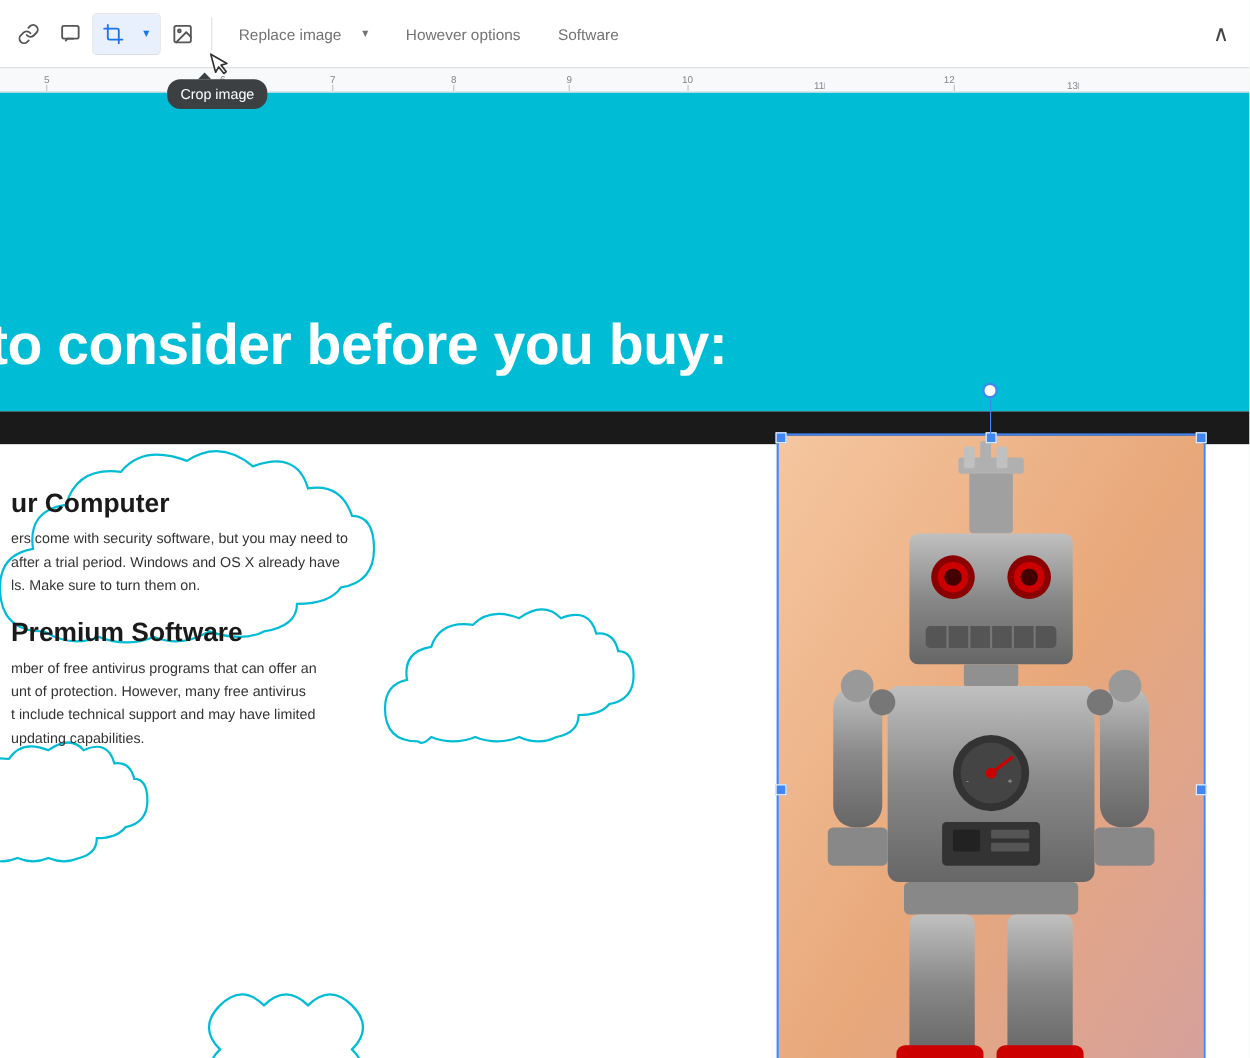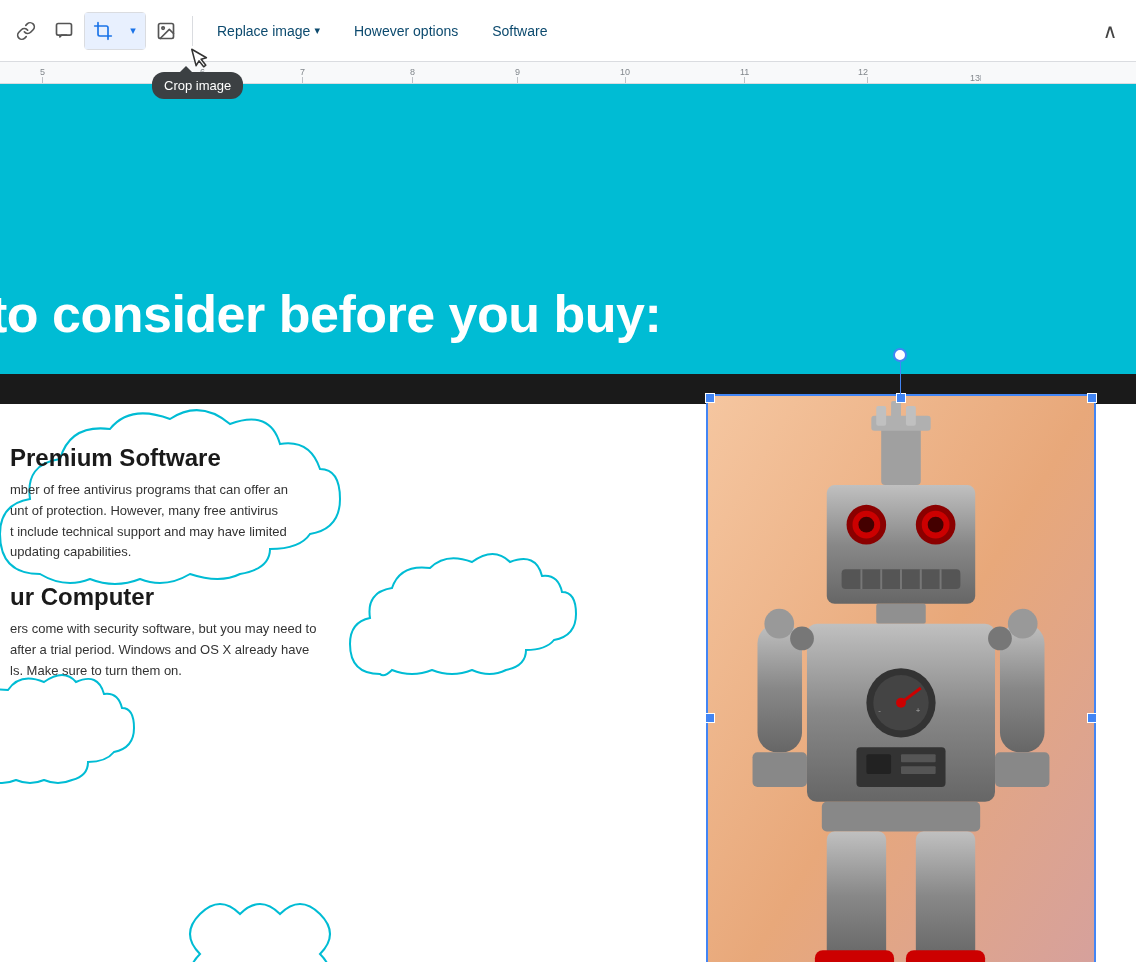--- a/index.html
+++ b/index.html
@@ -66,24 +66,24 @@
     }
 
     .toolbar-text-btn {
       height: 36px;
       padding: 0 16px;
       border-radius: 4px;
       border: none;
       background: transparent;
       cursor: pointer;
       font-size: 14px;
-      color: #0c4a6e;
+      color: #737373;
       display: flex;
       align-items: center;
-      gap: 4px;
+      gap: 19px;
       white-space: nowrap;
     }
 
     .toolbar-collapse {
       margin-left: auto;
       width: 36px;
       height: 36px;
       display: flex;
       align-items: center;
       justify-content: center;
@@ -340,21 +340,21 @@
         <div style="width:1px; height:6px; background:#bdc1c6;"></div>
     </div>
     <div style="position:absolute; bottom:0; left:515px; font-size:9px; color:#80868b; display:flex; flex-direction:column; align-items:center;">
       <span>9</span>
         <div style="width:1px; height:6px; background:#bdc1c6;"></div>
     </div>
     <div style="position:absolute; bottom:0; left:620px; font-size:9px; color:#80868b; display:flex; flex-direction:column; align-items:center;margin-top:21px;">
       <span>10</span>
         <div style="width:1px; height:6px; background:#bdc1c6;"></div>
     </div>
-    <div style="position:absolute; bottom:0; left:740px; font-size:9px; color:#80868b; display:flex; flex-direction:column; align-items:center;">
+    <div style="position:absolute; bottom:0; left:740px; font-size:9px; color:#80868b; display:flex; flex-direction:row; align-items:center;">
       <span>11</span>
         <div style="width:1px; height:6px; background:#bdc1c6;"></div>
     </div>
     <div style="position:absolute; bottom:0; left:858px; font-size:9px; color:#80868b; display:flex; flex-direction:column; align-items:flex-end;">
       <span>12</span>
         <div style="width:1px; height:6px; background:#bdc1c6;"></div>
     </div>
     <div style="position:absolute; bottom:0; left:970px; font-size:9px; color:#80868b; display:flex; flex-direction:row; align-items:center;">
       <span>13</span>
         <div style="width:1px; height:6px; background:#bdc1c6;"></div>
@@ -379,39 +379,39 @@
     <path d="M60 200 Q20 200 20 160 Q20 130 50 125 Q45 90 80 85 Q90 50 130 55 Q150 30 190 45 Q220 25 250 50 Q290 35 300 70 Q330 65 340 95 Q360 95 360 125 Q360 155 330 160 Q320 175 290 175 Q290 195 260 200 Q240 210 210 200 Q185 215 160 205 Q135 215 110 205 Q85 215 60 200Z" stroke="#00bcd4" stroke-width="2" fill="none"></path>
 
     <path d="M400 300 Q370 300 370 270 Q370 248 390 244 Q386 218 412 214 Q420 190 450 194 Q466 178 492 188 Q514 172 530 188 Q556 178 562 202 Q578 200 582 218 Q596 218 596 240 Q596 262 574 266 Q566 276 546 276 Q546 292 526 296 Q510 304 492 296 Q472 304 452 296 Q432 304 412 296 Q404 304 400 300Z" stroke="#00bcd4" stroke-width="2" fill="none"></path>
 
     <path d="M-20 420 Q-50 420 -50 390 Q-50 366 -28 362 Q-32 338 -8 334 Q0 312 28 316 Q40 298 64 308 Q84 294 96 308 Q118 298 124 320 Q138 318 142 334 Q154 334 154 354 Q154 374 134 378 Q126 388 108 388 Q108 402 92 406 Q78 412 64 406 Q50 412 36 406 Q22 412 8 406 Q-8 416 -20 420Z" stroke="#00bcd4" stroke-width="2" fill="none"></path>
 
     <path d="M220 580 Q200 560 220 540 Q240 520 260 540 Q280 520 300 540 Q320 520 340 540 Q360 560 340 580 Q360 600 340 620 Q320 640 300 620 Q280 640 260 620 Q240 640 220 620 Q200 600 220 580Z" stroke="#00bcd4" stroke-width="2" fill="none"></path>
   </svg>
 
   <div class="text-section">
+    <div style="margin-bottom: 12px;">
+      <div class="section-title">
+        <span>ur Computer</span>
+      </div>
+      <div class="section-body">
+        <span>ers come with security software, but you may need to</span><br>
+        <span>after a trial period. Windows and OS X already have</span><br>
+        <span>ls. Make sure to turn them on.</span>
+      </div>
+    </div>
     <div>
       <div class="section-title">
         <span>Premium Software</span>
       </div>
       <div class="section-body">
         <span>mber of free antivirus programs that can offer an</span><br>
         <span>unt of protection. However, many free antivirus</span><br>
         <span>t include technical support and may have limited</span><br>
         <span>updating capabilities.</span>
-      </div>
-    </div>
-    <div style="margin-bottom: 12px;">
-      <div class="section-title">
-        <span>ur Computer</span>
-      </div>
-      <div class="section-body">
-        <span>ers come with security software, but you may need to</span><br>
-        <span>after a trial period. Windows and OS X already have</span><br>
-        <span>ls. Make sure to turn them on.</span>
       </div>
     </div>
   </div>
 
   <div class="robot-container">
     
     <svg viewBox="0 0 390 640" xmlns="http://www.w3.org/2000/svg">
 
       <defs>
         <linearGradient id="bg-grad" x1="0" y1="0" x2="1" y2="1">

